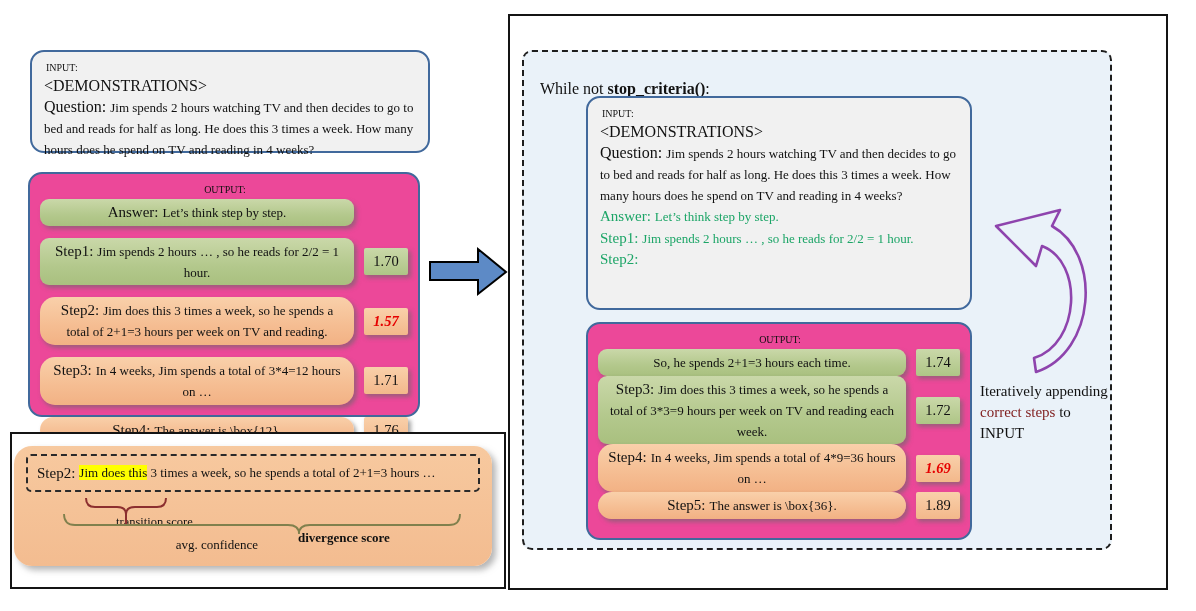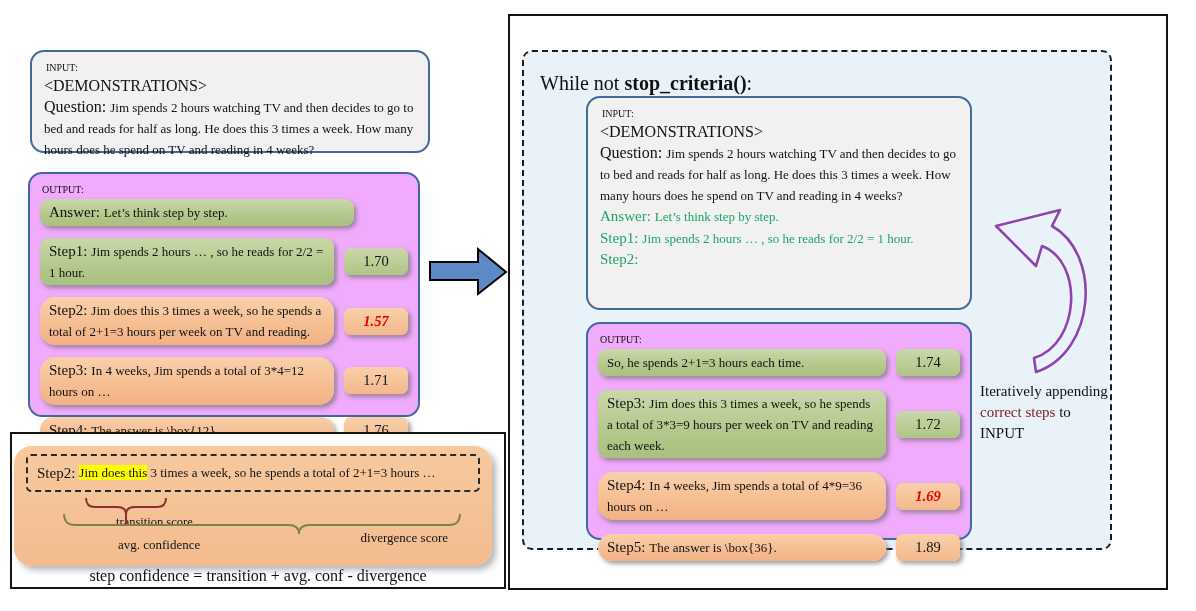--- a/index.html
+++ b/index.html
@@ -2,57 +2,57 @@
 <html><head>
 <meta charset="utf-8">
 <style>
   html,body{margin:0;padding:0;background:#ffffff;}
   #canvas{position:relative;width:1196px;height:611px;background:#ffffff;
           font-family:"Liberation Serif", serif;color:#111;overflow:hidden;}
 
   
   .io-box{position:absolute;border:2px solid #41699c;border-radius:14px;box-sizing:border-box;}
   .input-style{background:#f1f1f1;}
-  .output-style{background:#f0abfc;}
+  .output-style{background:#ec4899;text-align:center;}
   .box-pad{padding:8px 12px;}
   .box-title{font-weight:normal;font-size:10px;margin:2px 0 4px 2px;}
   .demo-line{font-size:16px;margin:1px 0;}
   .q-label{font-size:16px;}
   .q-body{font-size:13px;}
   .q-wrap{line-height:1.32;margin-top:1px;}
 
   
   .rows{display:flex;flex-direction:column;}
   .rows.left{gap:12px;}
-  .rows.right{gap:14px;}
+  .rows.right{}
   .out-row{display:flex;align-items:center;gap:10px;}
   .pill{flex:1;padding:3px 9px;border-radius:9px;line-height:1.3;
         box-shadow:2.5px 3px 4px rgba(105,105,105,.6);}
   .pill.green{background:linear-gradient(180deg,#cad8a9 0%,#b3c88c 60%,#a9c07f 100%);}
   .pill.orange{background:linear-gradient(180deg,#f9d0aa 0%,#f5bd92 60%,#f2b184 100%);border-radius:15px;}
   .step-label{font-size:15px;margin-right:4px;}
   .step-text{font-size:13px;}
   .score-slot{flex:0 0 44px;display:flex;justify-content:center;}
-  .score{width:64px;height:27px;border-radius:7px;display:flex;align-items:center;justify-content:center;
+  .score{width:44px;height:27px;border-radius:2px;display:flex;align-items:center;justify-content:center;
          font-size:14.5px;box-shadow:2.5px 3px 4px rgba(105,105,105,.6);}
   .score.green{background:linear-gradient(180deg,#cad8a9,#aec586);}
   .score.orange{background:linear-gradient(180deg,#f9d0aa,#f3b88b);}
   .score.red{color:#e60000;font-weight:bold;font-style:italic;}
 
   
   .g-line{color:#1ca567;line-height:1.34;}
   .g-label{font-size:15px;margin-right:4px;}
   .g-text{font-size:13px;}
 
   
   #right-frame{position:absolute;left:508px;top:14px;width:660px;height:576px;
                border:2px solid #141414;box-sizing:border-box;background:#ffffff;}
   #loop-panel{position:absolute;left:522px;top:50px;width:590px;height:500px;
               background:#eaf2f9;border:2.5px dashed #1d1d1d;border-radius:10px;box-sizing:border-box;}
-  #loop-header{position:absolute;left:540px;top:72px;font-size:20px;}
+  #loop-header{position:absolute;left:540px;top:80px;font-size:16px;}
   #loop-header b{font-weight:bold;}
 
   
   #formula-frame{position:absolute;left:10px;top:432px;width:496px;height:157px;
                  border:2px solid #141414;box-sizing:border-box;background:#ffffff;}
   #orange-box{position:absolute;left:14px;top:446px;width:478px;height:120px;border-radius:18px;
               background:linear-gradient(180deg,#f7c99f,#f3bc90);
               box-shadow:4px 4px 6px rgba(120,120,120,.55);}
   #dashed-step{position:absolute;left:26px;top:454px;width:454px;height:38px;box-sizing:border-box;
                border:2px dashed #2a2a2a;border-radius:5px;display:flex;align-items:center;padding:0 9px;}
@@ -116,23 +116,22 @@
       </div>
   </div>
 
   <div id="formula-frame"></div>
   <div id="orange-box"></div>
   <div id="dashed-step">
     <span class="step-label">Step2:</span>
     <span class="step-text"><span class="hl">Jim does this</span><span> 3 times a week, so he spends a total of 2+1=3 hours …</span></span>
   </div>
   <div class="brace-label" style="left:116px;top:515px;width:150px;font-size:12.5px;">transition score</div>
-  <div class="brace-label" style="left:118px;top:537px;width:140px;text-align:left;">avg. confidence</div>
-  <div class="brace-label" style="left:298px;top:530px;width:150px;text-align:right;">divergence score</div>
-  <div id="formula-text">step confidence = transition + avg. conf - divergence</div>
+  <div class="brace-label" style="left:118px;top:537px;width:140px;text-align:right;">avg. confidence</div>
+  <div class="brace-label" style="left:298px;top:530px;width:150px;text-align:left;font-weight:bold;">divergence score</div>
 
   <div id="right-frame"></div>
   <div id="loop-panel"></div>
   <div id="loop-header"><span>While not </span><b>stop_criteria()</b><span>:</span></div>
 
   <div class="io-box input-style" style="left:586px;top:96px;width:386px;height:214px;padding:8px 12px;">
     <div class="box-title">INPUT:</div>
     <div class="demo-line">&lt;DEMONSTRATIONS&gt;</div>
     <div class="q-wrap">
       <span class="q-label">Question:</span>

